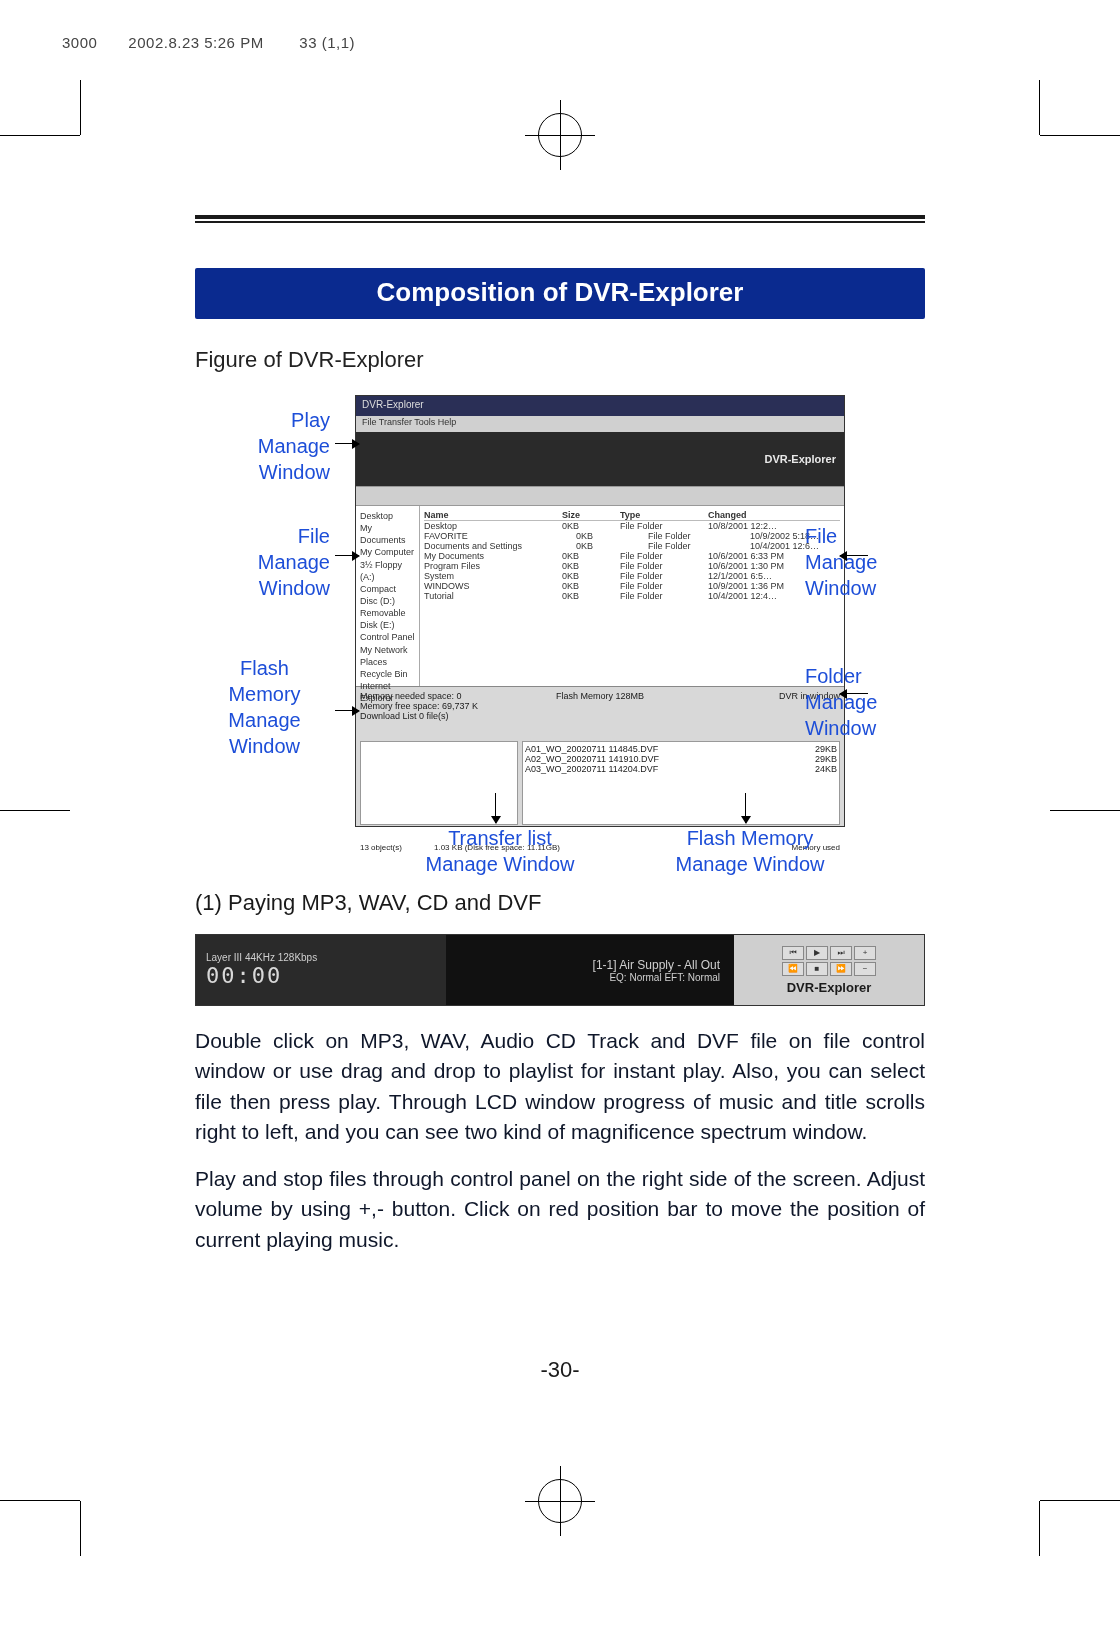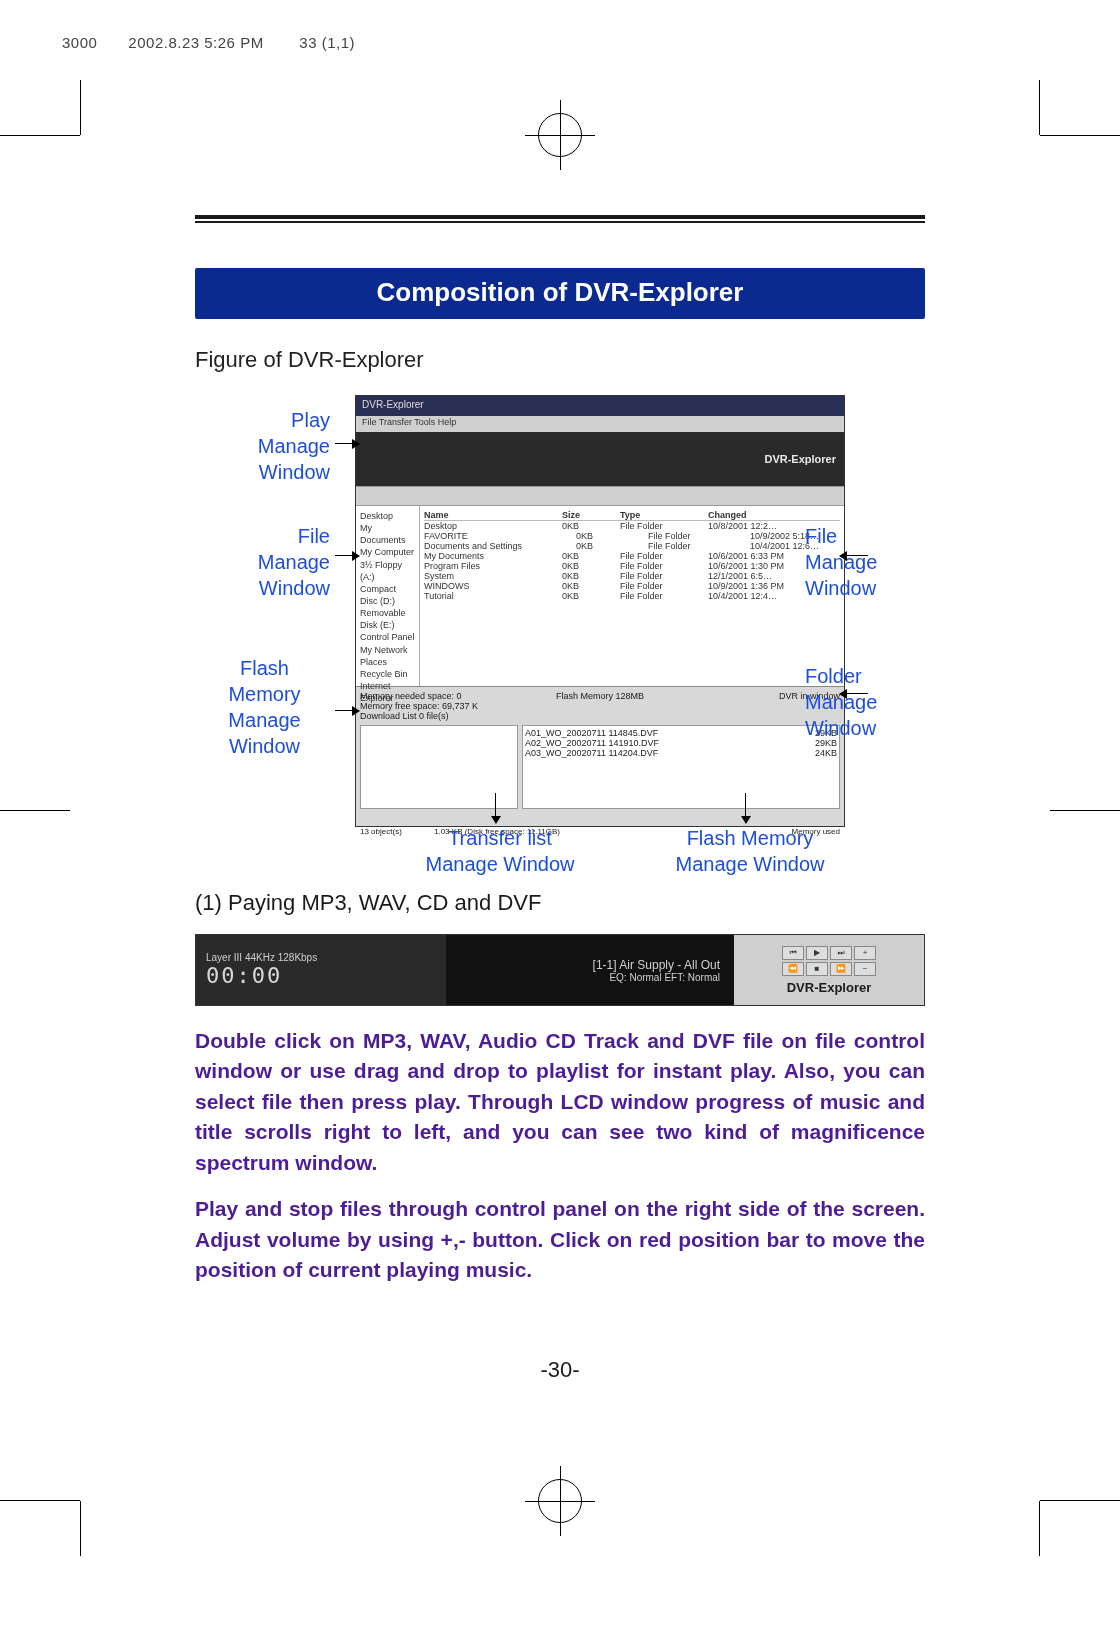--- a/index.html
+++ b/index.html
@@ -67,21 +67,21 @@
   .shot-main .titlebar { height:20px; background:#2a2f56; color:#ddd; font-size:10px; padding:3px 6px; }
   .shot-main .menubar  { height:16px; background:#d0d0d0; font-size:9px; color:#333; padding:1px 6px; }
   .shot-main .player   { height:54px; background:#2a2a2a; display:flex; align-items:center; justify-content:flex-end; padding:0 8px; }
   .shot-main .player .brand { font-size:11px; color:#e8e8e8; font-weight:bold; }
   .shot-main .toolbar  { height:20px; background:#cfcfcf; border-top:1px solid #999; border-bottom:1px solid #999; }
   .shot-main .panes    { height:180px; display:flex; background:#f4f4f4; font-size:9px; color:#333; }
   .shot-main .tree     { width:135px; border-right:1px solid #aaa; padding:4px; background:#fff; line-height:1.35; }
   .shot-main .filelist { flex:1; padding:4px; background:#fff; }
   .shot-main .lower    { height:140px; background:#d8d8d8; border-top:1px solid #888; font-size:9px; padding:4px; }
   .shot-main .lower .row { display:flex; gap:4px; }
-  .shot-main .lower .box { background:#fff; border:1px solid #999; height:84px; margin-top:4px; }
+  .shot-main .lower .box { background:#fff; border:1px solid #999; height:84px; margin-top:20px; }
 
   .callout {
     position:absolute; font-size:20px; color:#1d4ed8; line-height:1.3;
   }
   .call-l1 { top:12px;  left:0;  text-align:right; width:155px; }
   .call-l2 { top:128px; left:0;  text-align:right; width:155px; }
   .call-l3 { top:260px; left:12px;  text-align:center; width:155px; }
   .call-r1 { top:128px; right:-10px; width:150px; }
   .call-r2 { top:268px; right:-10px; width:150px; }
   .call-b1 { top:430px; left:225px; width:200px; text-align:center; }
@@ -117,23 +117,22 @@
   .shot-strip .center { flex:1; background:#111; height:100%; display:flex; flex-direction:column; align-items:flex-end; justify-content:center; padding-right:14px; }
   .shot-strip .right { width:190px; background:#cfcfcf; height:100%; display:flex; flex-direction:column; justify-content:center; align-items:center; }
   .shot-strip .right .btnrow { display:flex; gap:2px; margin-bottom:2px; }
   .shot-strip .right .b { width:22px; height:14px; background:#ddd; border:1px solid #888; font-size:8px; text-align:center; line-height:12px; color:#333;}
   .shot-strip .right .brand { font-size:13px; color:#1a1a1a; font-weight:bold; margin-top:2px;}
 
   .body-text {
     margin:16px 105px;
     font-size:21px;
     line-height:1.45;
-    color:#4c1d95;
+    color:#0f172a;
     text-align:justify;
-    font-weight:bold;
   }
   .body-text + .body-text { margin-top:16px; }
 
   .pg-num {
     position:absolute; bottom:-18px; left:0; right:0; text-align:center;
     font-size:22px; color:#1a1a1a;
   }
 
   .side-tick-l { position:absolute; left:0;  width:70px; height:1px; background:#000; }
   .side-tick-r { position:absolute; right:0; width:70px; height:1px; background:#000; }

